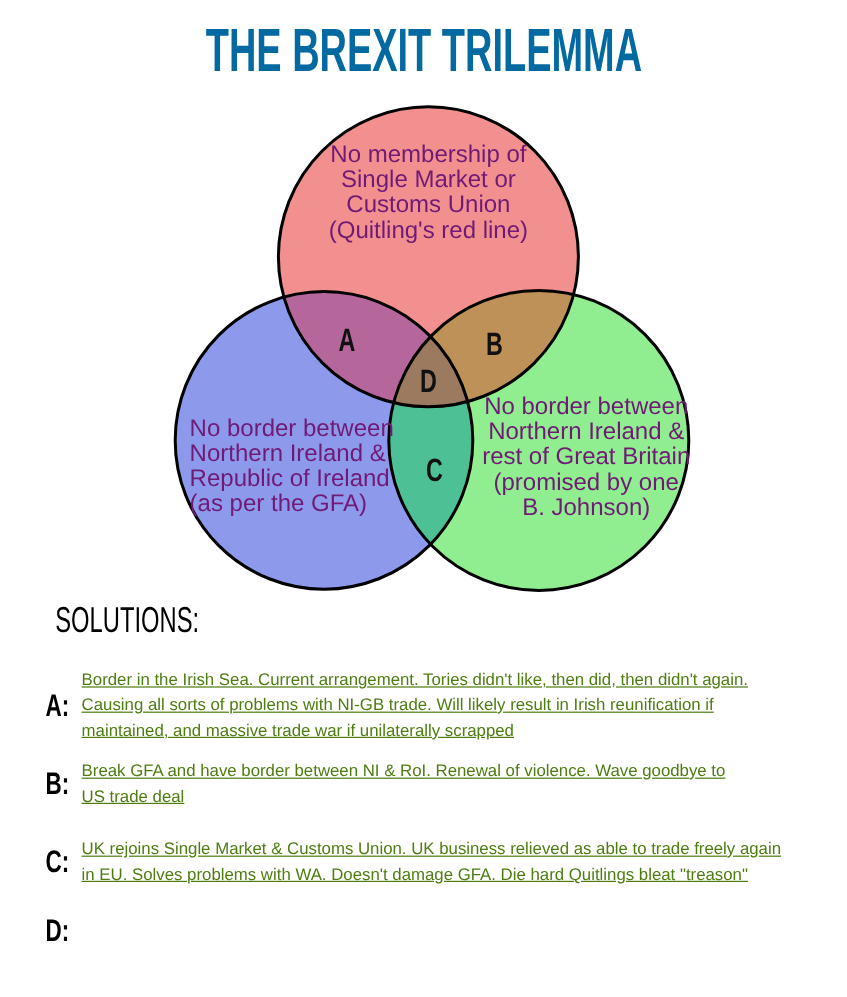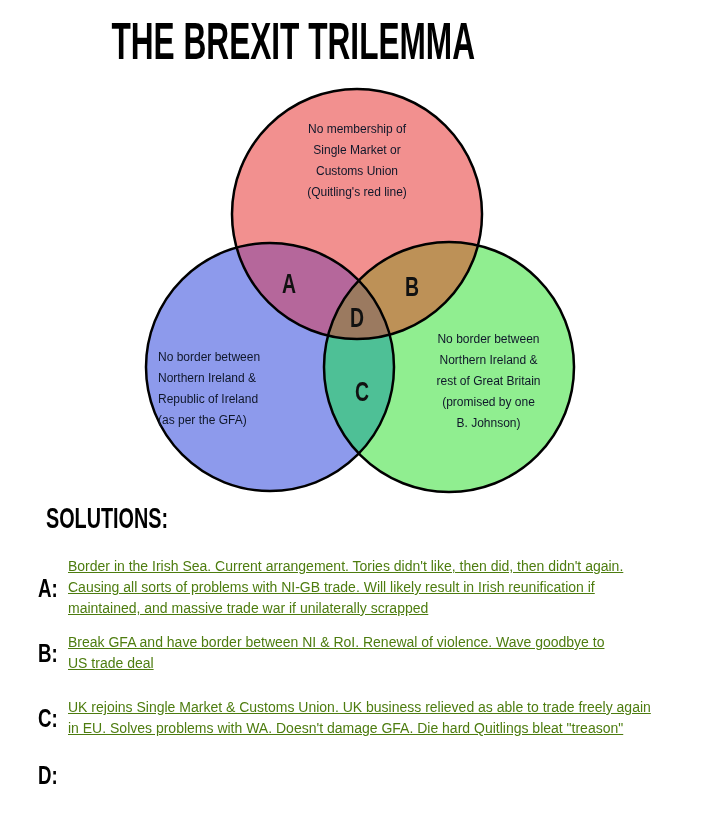--- a/index.html
+++ b/index.html
@@ -5,41 +5,41 @@
   * { margin:0; padding:0; box-sizing:border-box; }
   html,body { background:#ffffff; }
   body { font-family:"Liberation Sans", sans-serif; }
   .canvas {
     position:relative; width:706px; height:831px;
     background:#ffffff; overflow:hidden;
   }
   
   .title {
     position:absolute; top:16px; left:0; width:706px;
-    text-align:left; font-size:51px; line-height:51px;
-    font-weight:bold; color:#000000; white-space:nowrap;
+    text-align:center; font-size:51px; line-height:51px;
+    font-weight:bold; color:#0369a1; white-space:nowrap;
   }
   .title > span { display:inline-block; transform:scaleX(0.62); transform-origin:center; }
   
   .venn-svg { position:absolute; left:0; top:0; }
   .circle-label {
     position:absolute; white-space:pre-line;
-    font-size:12px; line-height:21px; color:#0f172a;
+    font-size:20px; line-height:21px; color:#701a75;
   }
   .circle-label.top   { left:247px; top:119px; width:220px; text-align:center; }
   .circle-label.left  { left:158px; top:347px; width:175px; text-align:left; }
   .circle-label.right { left:401px; top:329px; width:175px; text-align:center; }
   .region-letter {
     position:absolute; font-size:27px; font-weight:bold; color:#111;
     transform:translate(-50%,-50%) scaleX(0.72); line-height:27px;
   }
   
   .solutions-heading {
     position:absolute; left:46px; top:503px;
-    font-size:30px; line-height:30px; font-weight:bold; color:#000; white-space:nowrap;
+    font-size:30px; line-height:30px; font-weight:normal; color:#000; white-space:nowrap;
   }
   .solutions-heading > span { display:inline-block; transform:scaleX(0.66); transform-origin:left center; }
   .solution-row {
     position:absolute; left:38px; width:652px;
     display:flex; align-items:center;
   }
   .solution-label {
     flex:none; width:30px; font-size:26px; line-height:30px; font-weight:bold; color:#000;
   }
   .solution-label > span { display:inline-block; transform:scaleX(0.72); transform-origin:left center; }

